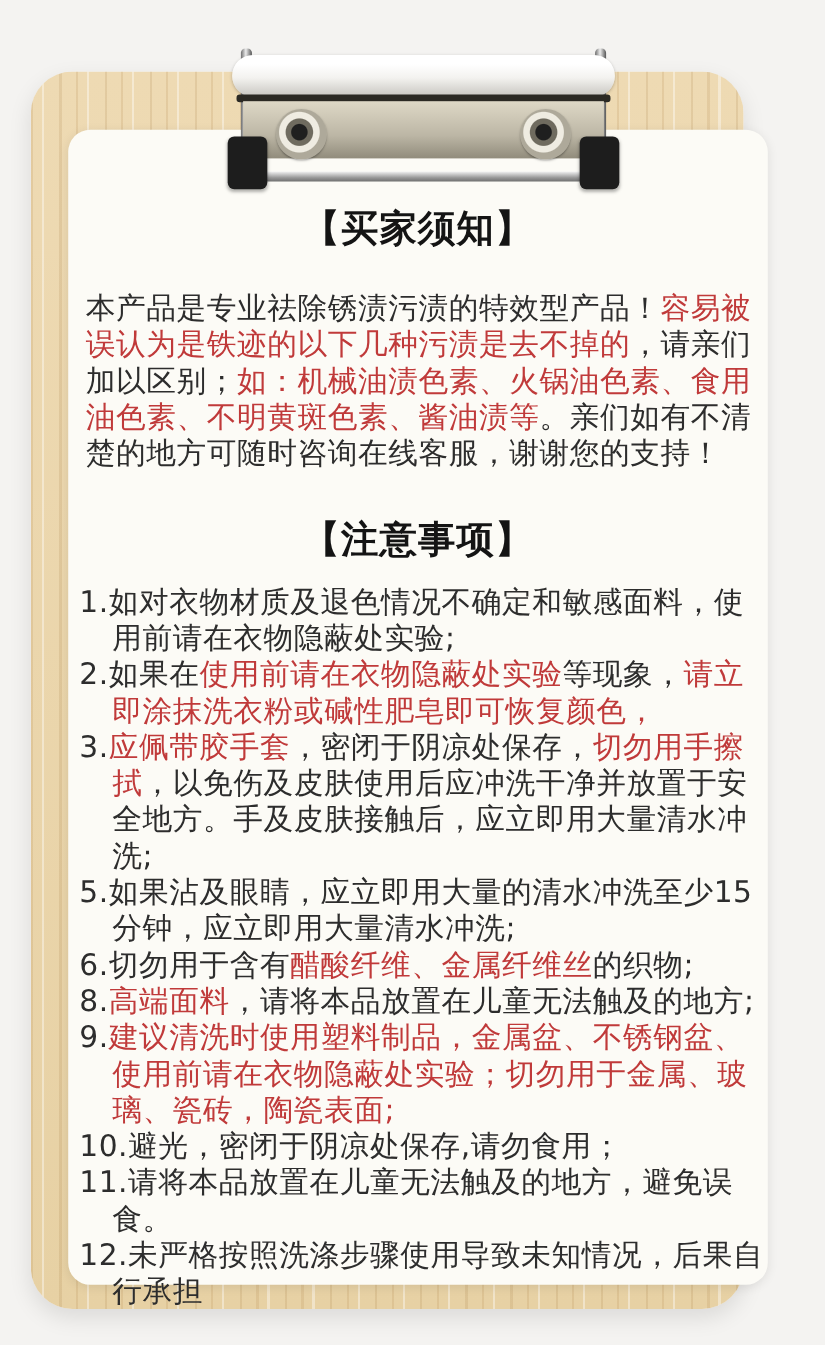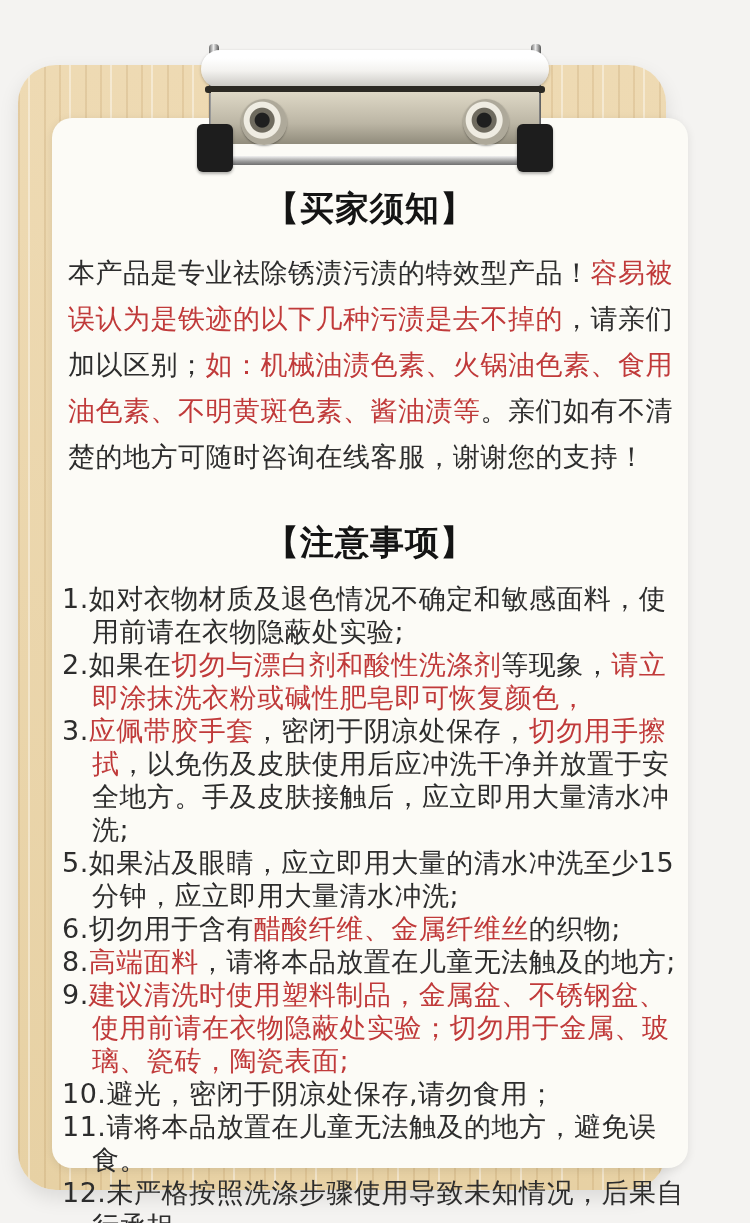--- a/index.html
+++ b/index.html
@@ -6,21 +6,21 @@
   .page {
     position: relative;
     width: 750px; height: 1223px;
     margin: 0 auto;
     overflow: hidden;
     background: var(--bg, #f4f3f1);
     font-family: "DejaVu Sans", "Liberation Sans", sans-serif;
   }
   
   .clipboard {
-    position: absolute; left: 18px; top: 65px;
+    position: absolute; left: 28px; top: 65px;
     width: 648px; height: 1125px;
     border-radius: 38px;
     background:
       repeating-linear-gradient(90deg,
         rgba(176,132,72,.18) 0 2px, rgba(176,132,72,0) 2px 10px,
         rgba(255,255,255,.40) 10px 12px, rgba(255,255,255,0) 12px 26px,
         rgba(150,105,45,.14) 26px 28px, rgba(150,105,45,0) 28px 41px),
       linear-gradient(180deg, #eedab3, #e7d1a4);
     box-shadow: 0 8px 20px rgba(0,0,0,.10);
   }
@@ -36,22 +36,22 @@
   .title {
     margin: 70px 0 0;
     text-align: center;
     font-size: 34px; line-height: 40px;
     font-weight: bold;
     color: var(--title, #141414);
     letter-spacing: 1px;
   }
   .title.second { margin-top: 42px; }
   .intro {
-    margin: 22px 10px 0 16px;
-    font-size: 27px; line-height: 46px;
+    margin: 36px 10px 0 16px;
+    font-size: 27px; line-height: 33px;
     letter-spacing: .5px;
     color: var(--blk, #2d2d2d);
   }
   .items {
     margin: 20px 4px 0 10px; padding: 0;
     list-style: none;
     font-size: 27px; line-height: 33px;
     letter-spacing: .5px;
     color: var(--blk, #2d2d2d);
   }
@@ -97,21 +97,21 @@
 
     <div class="paper">
       <h1 class="title">【买家须知】</h1>
 
       <p class="intro"><span class="blk">本产品是专业祛除锈渍污渍的特效型产品！</span><span class="red">容易被误认为是铁迹的以下几种污渍是去不掉的</span><span class="blk">，请亲们加以区别；</span><span class="red">如：机械油渍色素、火锅油色素、食用油色素、不明黄斑色素、酱油渍等</span><span class="blk">。亲们如有不清楚的地方可随时咨询在线客服，谢谢您的支持！</span></p>
 
       <h1 class="title second">【注意事项】</h1>
 
       <ol class="items">
           <li><span class="blk">1.</span><span class="blk">如对衣物材质及退色情况不确定和敏感面料，使用前请在衣物隐蔽处实验;</span></li>
-          <li><span class="blk">2.</span><span class="blk">如果在</span><span class="red">切勿与漂白剂和酸性洗涤剂</span><span class="blk">等现象，</span><span class="red">请立即涂抹洗衣粉或碱性肥皂即可恢复颜色，</span></li>
+          <li><span class="blk">2.</span><span class="blk">如果在</span><span class="red">使用前请在衣物隐蔽处实验</span><span class="blk">等现象，</span><span class="red">请立即涂抹洗衣粉或碱性肥皂即可恢复颜色，</span></li>
           <li><span class="blk">3.</span><span class="red">应佩带胶手套</span><span class="blk">，密闭于阴凉处保存，</span><span class="red">切勿用手擦拭</span><span class="blk">，以免伤及皮肤使用后应冲洗干净并放置于安全地方。手及皮肤接触后，应立即用大量清水冲洗;</span></li>
           <li><span class="blk">5.</span><span class="blk">如果沾及眼睛，应立即用大量的清水冲洗至少15分钟，应立即用大量清水冲洗;</span></li>
           <li><span class="blk">6.</span><span class="blk">切勿用于含有</span><span class="red">醋酸纤维、金属纤维丝</span><span class="blk">的织物;</span></li>
           <li><span class="blk">8.</span><span class="red">高端面料</span><span class="blk">，请将本品放置在儿童无法触及的地方;</span></li>
           <li><span class="blk">9.</span><span class="red">建议清洗时使用塑料制品，金属盆、不锈钢盆、使用前请在衣物隐蔽处实验；切勿用于金属、玻璃、瓷砖，陶瓷表面;</span></li>
           <li><span class="blk">10.</span><span class="blk">避光，密闭于阴凉处保存,请勿食用；</span></li>
           <li><span class="blk">11.</span><span class="blk">请将本品放置在儿童无法触及的地方，避免误食。</span></li>
           <li><span class="blk">12.</span><span class="blk">未严格按照洗涤步骤使用导致未知情况，后果自行承担</span></li>
         </ol>
     </div>

